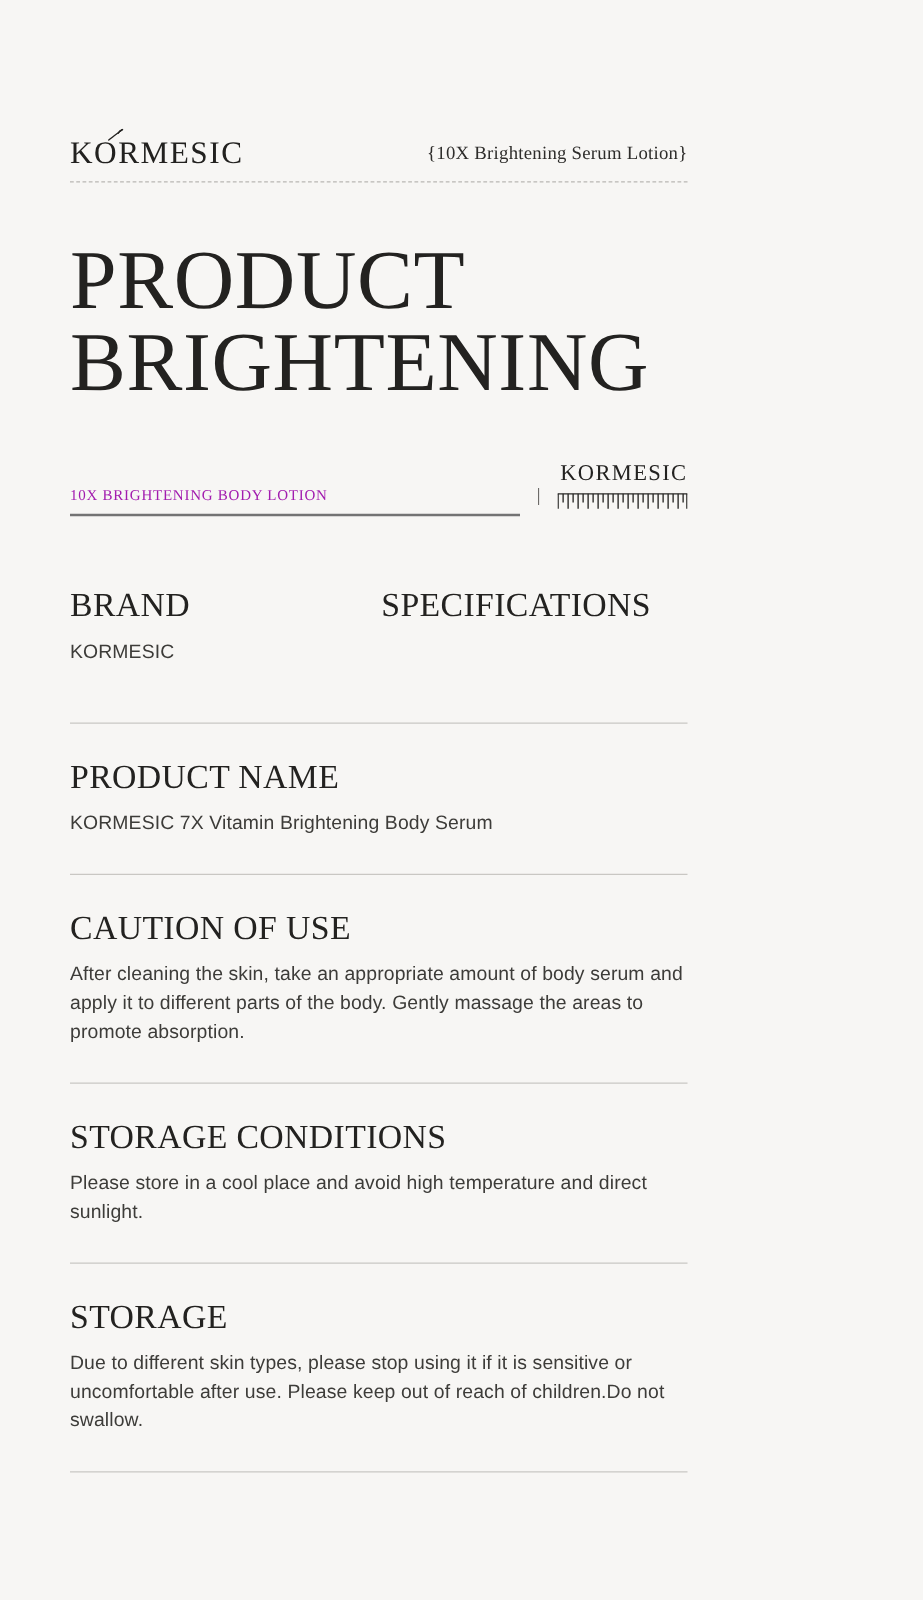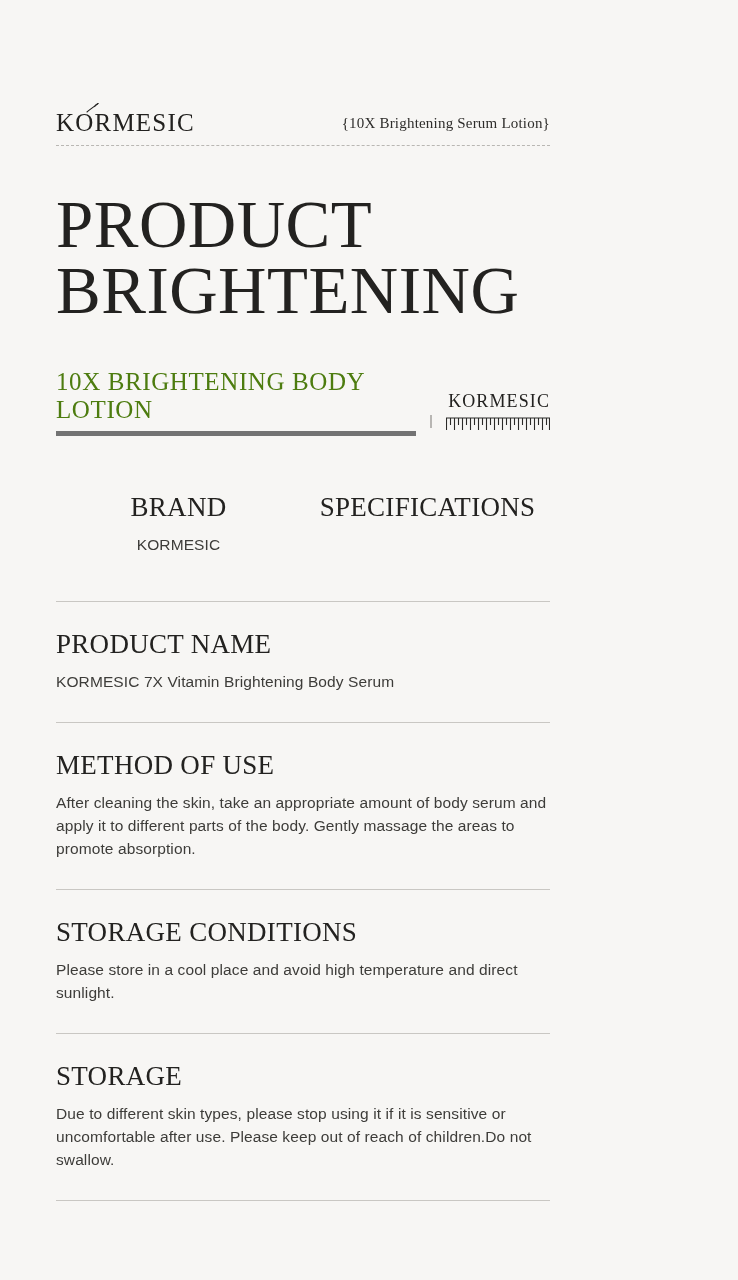--- a/index.html
+++ b/index.html
@@ -66,25 +66,25 @@
   .title-line { display: block; }
 
   
   .subtitle-row {
     display: flex;
     align-items: flex-end;
     margin-top: 22px;
   }
   .subtitle-left {
     font-family: "Liberation Serif", serif;
-    font-size: 25px;
+    font-size: 12px;
     letter-spacing: 0.6px;
-    color: #4d7c0f;
+    color: #a21caf;
     padding-bottom: 7px;
-    border-bottom: 5px solid #737373;
+    border-bottom: 2px solid #737373;
     flex: 0 0 360px;
   }
   .subtitle-divider {
     flex: 1 1 auto;
     text-align: center;
     font-family: "Liberation Serif", serif;
     font-size: 15px;
     color: #55534f;
     padding-bottom: 7px;
   }
@@ -108,21 +108,20 @@
   }
 
   
   .sections { margin-top: 56px; }
 
   .two-col {
     display: flex;
   }
   .col {
     flex: 1 1 50%;
-    text-align: center;
   }
   .col.right { padding-left: 4px; }
 
   .sec-head {
     font-family: "Liberation Serif", serif;
     font-size: 27px;
     letter-spacing: 0.3px;
     color: #232220;
     font-weight: normal;
     margin: 0;
@@ -222,21 +221,21 @@
     <div class="rule"></div>
 
     <div class="block">
       <h2 class="sec-head">PRODUCT NAME</h2>
       <p class="sec-body">KORMESIC 7X Vitamin Brightening Body Serum</p>
     </div>
 
     <div class="rule"></div>
 
     <div class="block">
-      <h2 class="sec-head">METHOD OF USE</h2>
+      <h2 class="sec-head">CAUTION OF USE</h2>
       <p class="sec-body">After cleaning the skin, take an appropriate amount of body serum and apply it to different parts of the body. Gently massage the areas to promote absorption.</p>
     </div>
 
     <div class="rule"></div>
 
     <div class="block">
       <h2 class="sec-head">STORAGE CONDITIONS</h2>
       <p class="sec-body">Please store in a cool place and avoid high temperature and direct sunlight.</p>
     </div>
 

